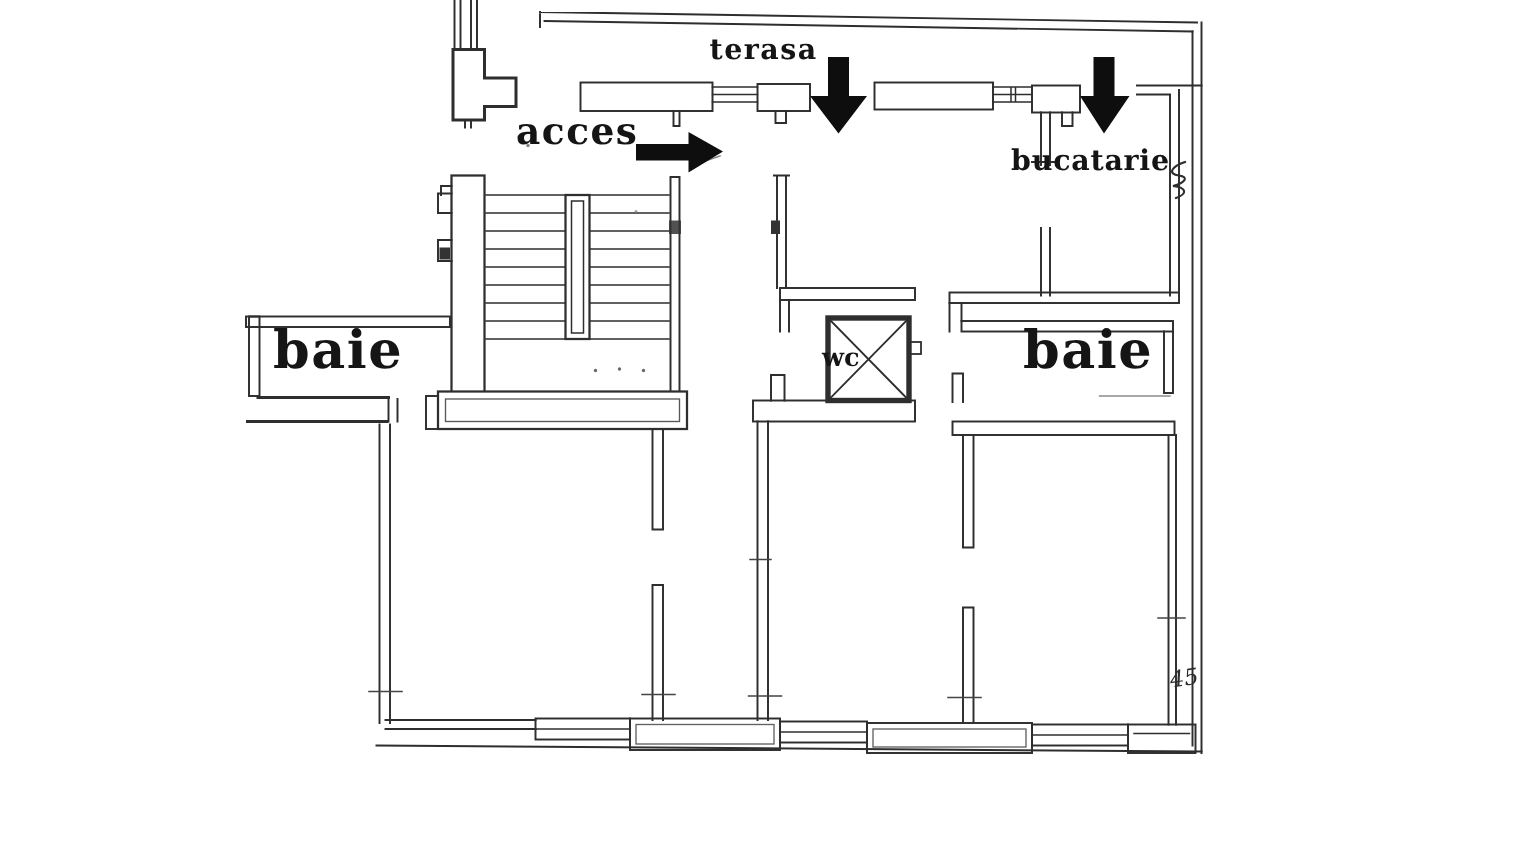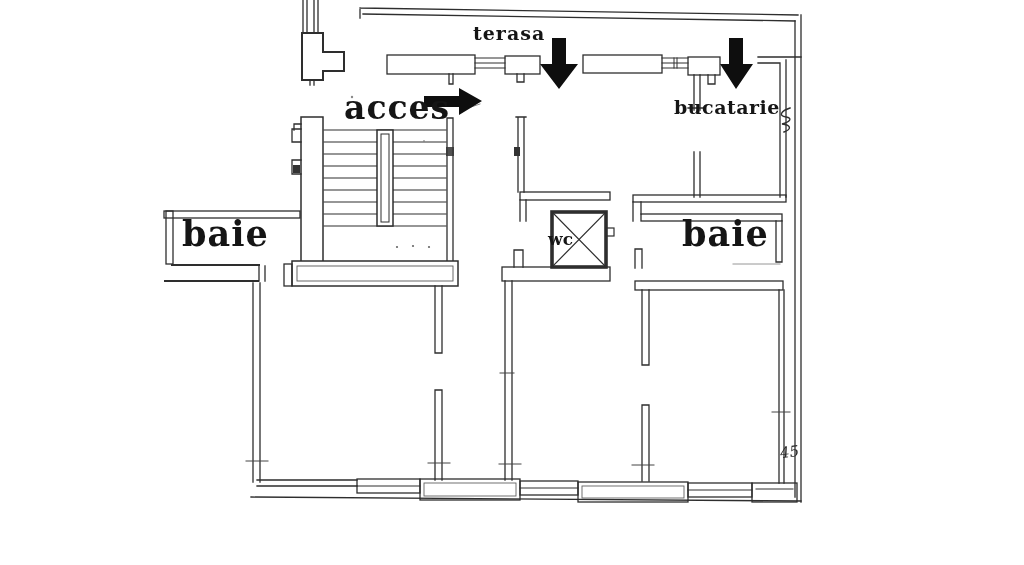--- a/index.html
+++ b/index.html
@@ -7,21 +7,21 @@
     position:relative;width:996px;height:565px;background:#ffffff;overflow:hidden;
   }
   #plan-svg{position:absolute;left:0;top:0;}
   .lbl{
     position:absolute;
     font-family:"DejaVu Serif","Liberation Serif",serif;
     font-weight:bold;color:#151515;white-space:nowrap;line-height:1;
     -webkit-user-select:none;user-select:none;
   }
   .lbl-terasa   {left:473px;top:24px;  font-size:19px;letter-spacing:1px;}
-  .lbl-acces    {left:344px;top:91px;  font-size:33px;letter-spacing:1px;}
+  .lbl-acces    {left:344px;top:75px;  font-size:25px;letter-spacing:1px;}
   .lbl-bucatarie{left:674px;top:98px; font-size:19px;letter-spacing:0.5px;}
   .lbl-wc       {left:515px;top:231px; font-size:17px;margin-left:33px;}
   .lbl-baie-l   {left:182px;top:216px; font-size:35px;letter-spacing:1px;}
   .lbl-baie-r   {left:682px;top:216px; font-size:35px;letter-spacing:1px;}
   .lbl-dim      {left:780px;top:445px; font-size:15px;font-weight:normal;font-style:italic;
                  transform:rotate(-8deg);color:#2c2c2c;}
 </style>
 </head>
 <body>
 

